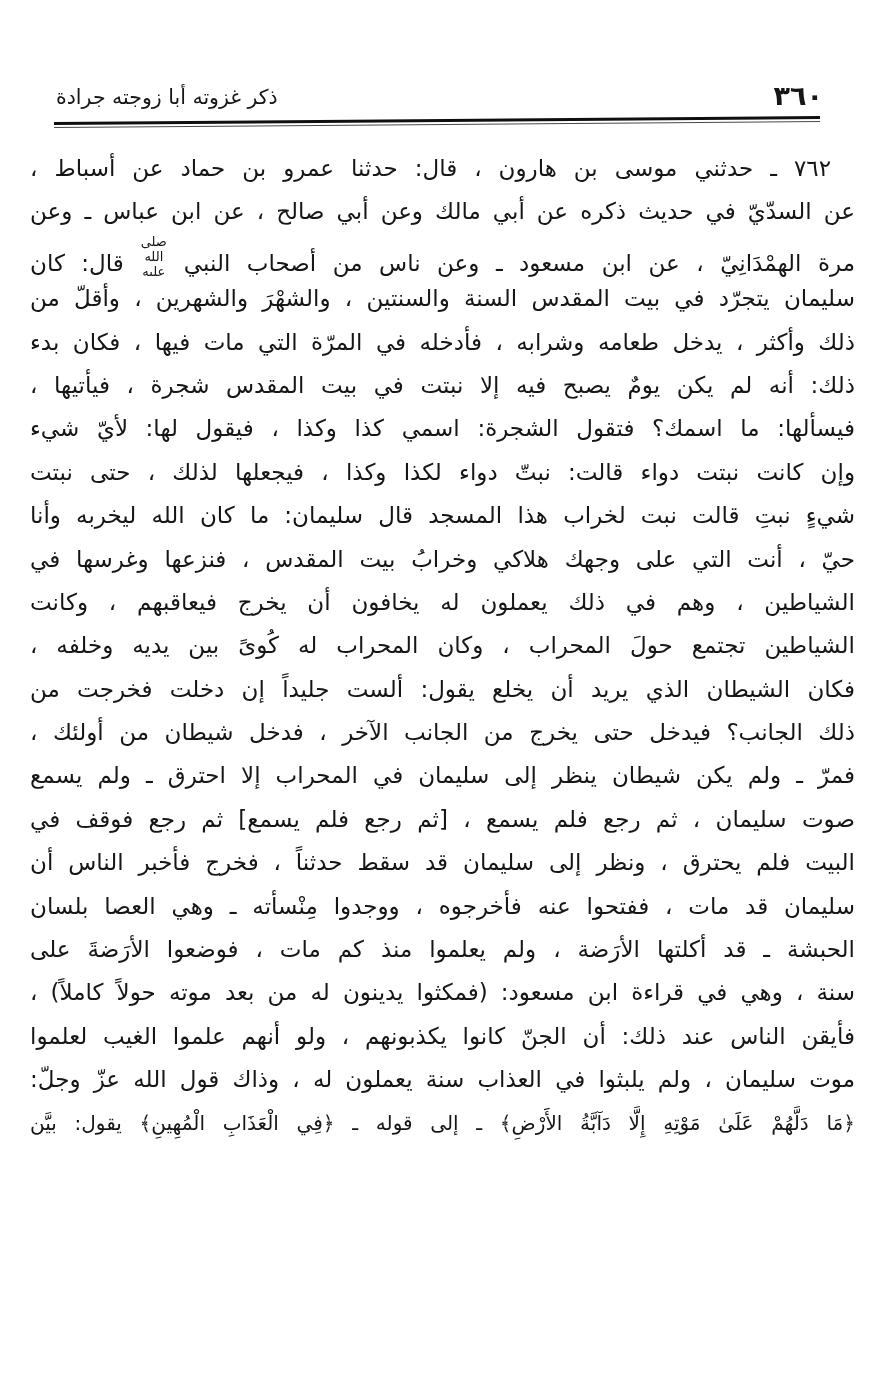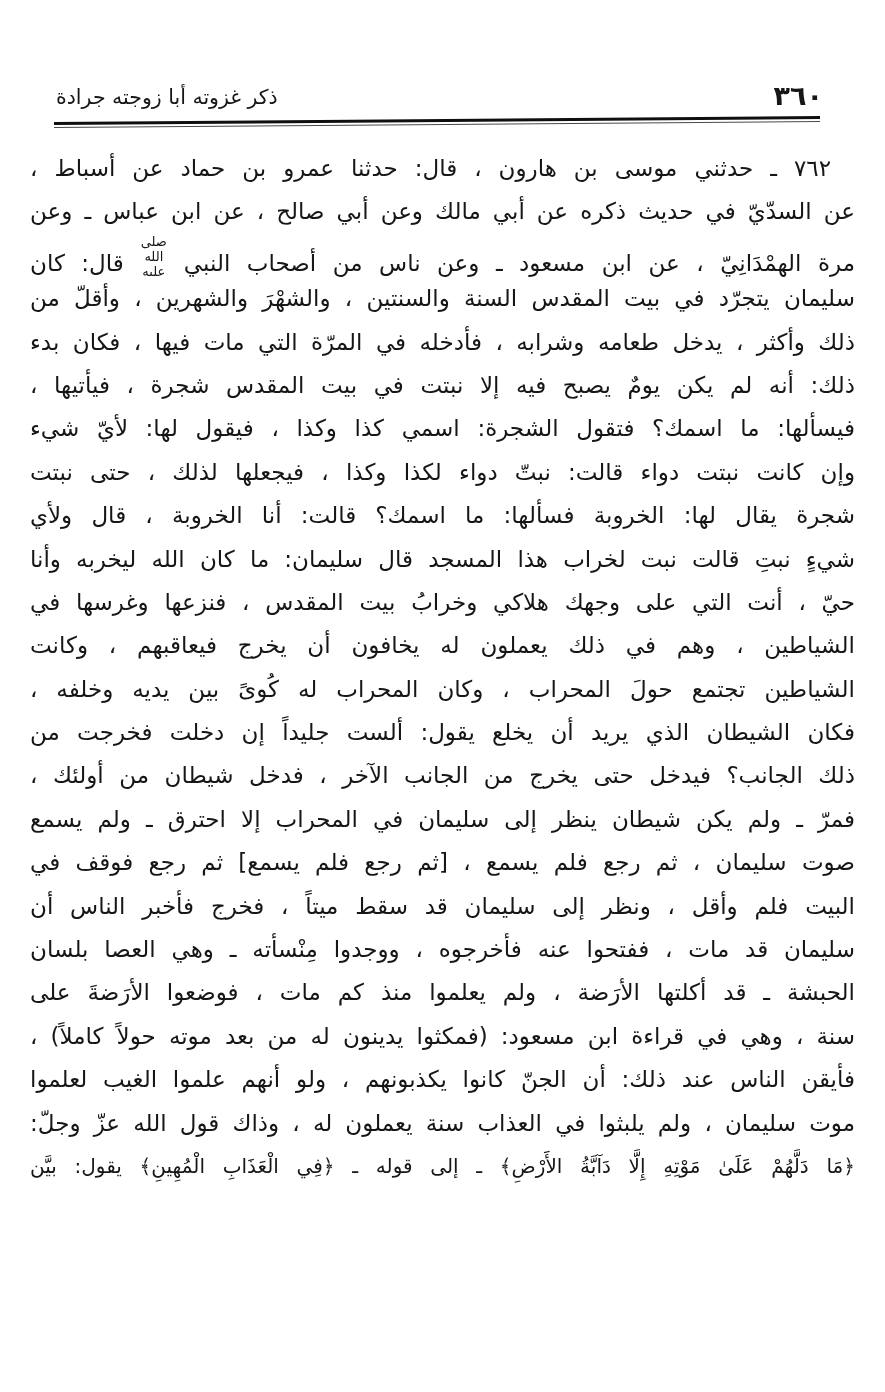--- a/index.html
+++ b/index.html
@@ -55,30 +55,29 @@
 
   <div class="body-text">
     <div class="line indent">٧٦٢ ـ حدثني موسى بن هارون ، قال: حدثنا عمرو بن حماد عن أسباط ،</div>
     <div class="line">عن السدّيّ في حديث ذكره عن أبي مالك وعن أبي صالح ، عن ابن عباس ـ وعن</div>
     <div class="line"><span>مرة الهمْدَانِيّ ، عن ابن مسعود ـ وعن ناس من أصحاب النبي</span> <span class="pbuh">صلى الله عليه وسلم</span> <span>قال: كان</span></div>
     <div class="line">سليمان يتجرّد في بيت المقدس السنة والسنتين ، والشهْرَ والشهرين ، وأقلّ من</div>
     <div class="line">ذلك وأكثر ، يدخل طعامه وشرابه ، فأدخله في المرّة التي مات فيها ، فكان بدء</div>
     <div class="line">ذلك: أنه لم يكن يومٌ يصبح فيه إلا نبتت في بيت المقدس شجرة ، فيأتيها ،</div>
     <div class="line">فيسألها: ما اسمك؟ فتقول الشجرة: اسمي كذا وكذا ، فيقول لها: لأيّ شيء</div>
     <div class="line">وإن كانت نبتت دواء قالت: نبتّ دواء لكذا وكذا ، فيجعلها لذلك ، حتى نبتت</div>
-    <div class="line">شجرة يقال لها: الخروبة فسألها: ما اسمك؟ قالت: أنا الخروبة ، قال ولأي</div>
     <div class="line">شيءٍ نبتِ قالت نبت لخراب هذا المسجد قال سليمان: ما كان الله ليخربه وأنا</div>
     <div class="line">حيّ ، أنت التي على وجهك هلاكي وخرابُ بيت المقدس ، فنزعها وغرسها في</div>
     <div class="line">الشياطين ، وهم في ذلك يعملون له يخافون أن يخرج فيعاقبهم ، وكانت</div>
     <div class="line">الشياطين تجتمع حولَ المحراب ، وكان المحراب له كُوىً بين يديه وخلفه ،</div>
     <div class="line">فكان الشيطان الذي يريد أن يخلع يقول: ألست جليداً إن دخلت فخرجت من</div>
     <div class="line">ذلك الجانب؟ فيدخل حتى يخرج من الجانب الآخر ، فدخل شيطان من أولئك ،</div>
     <div class="line">فمرّ ـ ولم يكن شيطان ينظر إلى سليمان في المحراب إلا احترق ـ ولم يسمع</div>
     <div class="line">صوت سليمان ، ثم رجع فلم يسمع ، [ثم رجع فلم يسمع] ثم رجع فوقف في</div>
-    <div class="line">البيت فلم وأقل ، ونظر إلى سليمان قد سقط ميتاً ، فخرج فأخبر الناس أن</div>
+    <div class="line">البيت فلم يحترق ، ونظر إلى سليمان قد سقط حدثناً ، فخرج فأخبر الناس أن</div>
     <div class="line">سليمان قد مات ، ففتحوا عنه فأخرجوه ، ووجدوا مِنْسأته ـ وهي العصا بلسان</div>
     <div class="line">الحبشة ـ قد أكلتها الأرَضة ، ولم يعلموا منذ كم مات ، فوضعوا الأرَضةَ على</div>
     <div class="line">سنة ، وهي في قراءة ابن مسعود: (فمكثوا يدينون له من بعد موته حولاً كاملاً) ،</div>
     <div class="line">فأيقن الناس عند ذلك: أن الجنّ كانوا يكذبونهم ، ولو أنهم علموا الغيب لعلموا</div>
     <div class="line">موت سليمان ، ولم يلبثوا في العذاب سنة يعملون له ، وذاك قول الله عزّ وجلّ:</div>
     <div class="line verse-line">﴿مَا دَلَّهُمْ عَلَىٰ مَوْتِهِ إِلَّا دَآبَّةُ الأَرْضِ﴾ ـ إلى قوله ـ ﴿فِي الْعَذَابِ الْمُهِينِ﴾ يقول: بيَّن</div>
   </div>
 
 </div>
 

